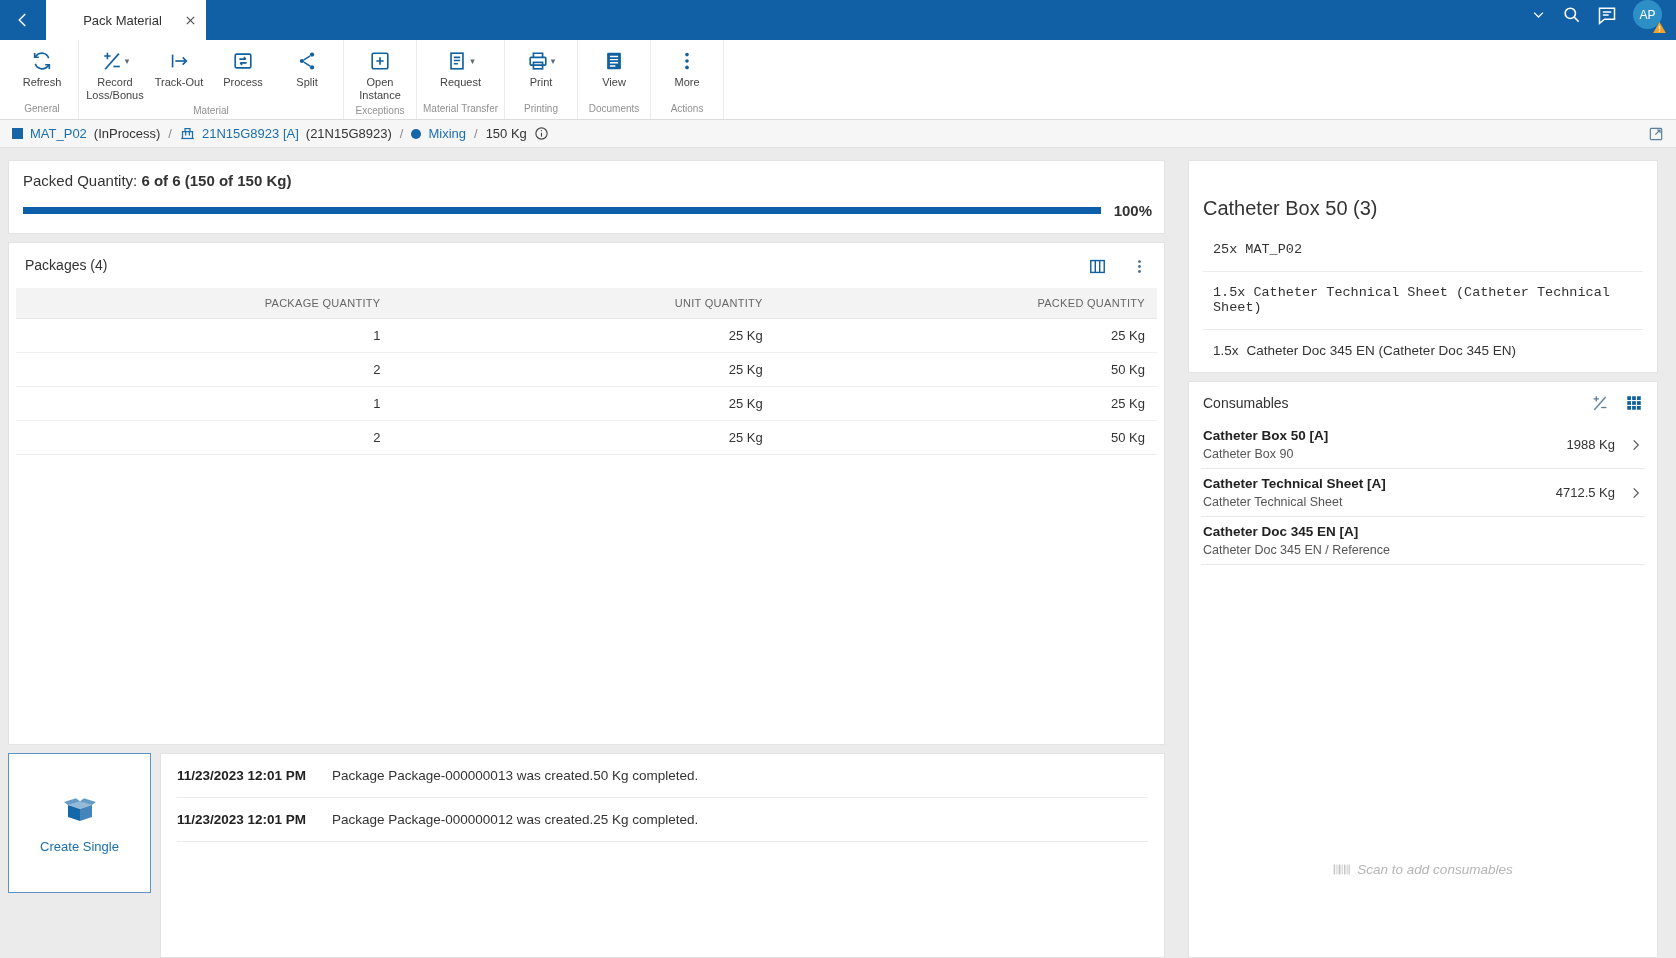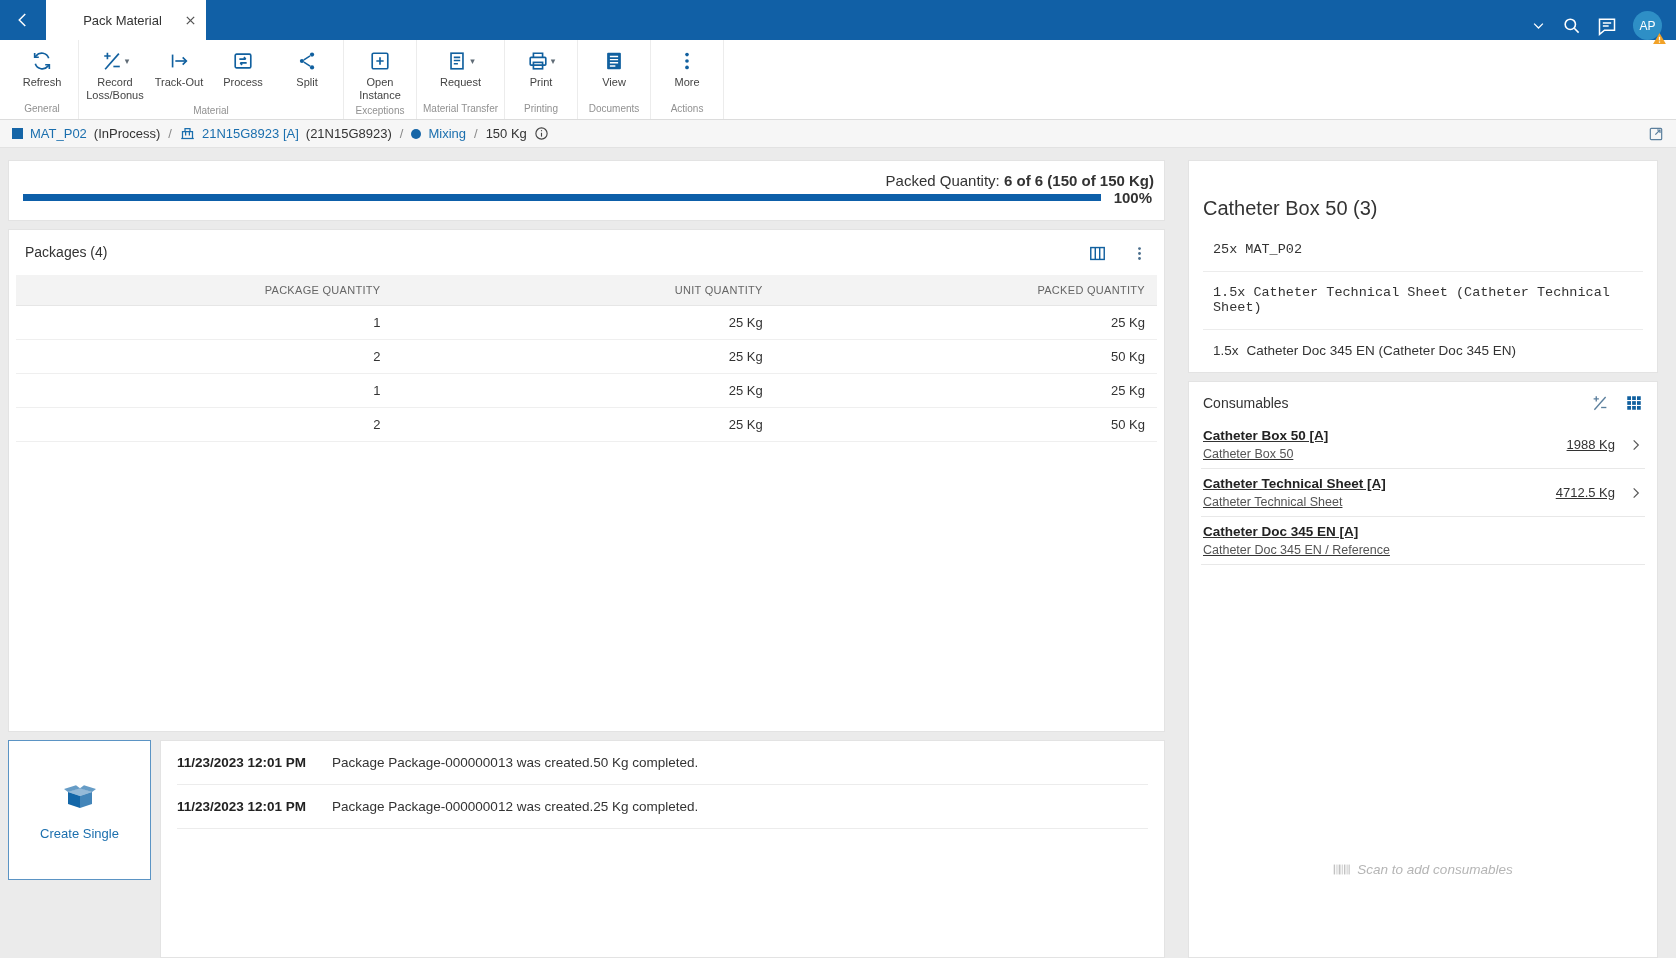--- a/index.html
+++ b/index.html
@@ -10,21 +10,21 @@
     --avatar:#2E8FC6;
     --warning:#F2A227;
   }
   *{box-sizing:border-box;margin:0;padding:0;}
   html,body{width:1676px;height:958px;overflow:hidden;background:#ebebeb;
     font-family:"Liberation Sans",sans-serif;color:#333;}
   svg{display:block;}
   [data-interactable="true"]{cursor:pointer;}
 
   
-  .topbar{height:40px;background:var(--topbar);display:flex;align-items:flex-end;}
+  .topbar{height:40px;background:var(--topbar);display:flex;align-items:flex-start;}
   .back-btn{width:46px;height:40px;display:flex;align-items:center;justify-content:center;color:#fff;}
   .tab{height:40px;width:160px;background:#fff;display:flex;align-items:center;padding:0 10px 0 14px;}
   .tab-title{flex:1;text-align:center;font-size:13px;color:#333;}
   .topbar-right{margin-left:auto;display:flex;align-items:center;gap:16px;padding-right:14px;color:#fff;}
   .avatar{width:29px;height:29px;border-radius:50%;background:var(--avatar);color:#fff;
     display:flex;align-items:center;justify-content:center;font-size:12px;position:relative;}
   .avatar-badge{position:absolute;right:-4px;bottom:-4px;}
 
   
   .toolbar{height:80px;background:#fff;border-bottom:1px solid #dcdcdc;display:flex;padding-left:6px;}
@@ -46,23 +46,23 @@
   .bc-right{margin-left:auto;color:#5B7F9D;}
 
   
   .main{display:flex;height:810px;padding:12px 18px 0 8px;}
   .left-col{width:1157px;flex:none;display:flex;flex-direction:column;}
   .right-col{width:470px;flex:none;margin-left:23px;display:flex;flex-direction:column;}
   .card{background:#fff;border:1px solid #e3e3e3;}
 
   
   .progress-card{padding:11px 10px 14px 8px;}
-  .progress-title{font-size:15px;padding-left:6px;text-align:right;}
+  .progress-title{font-size:15px;padding-left:6px;}
   .progress-title .pv{font-weight:bold;}
-  .progress-row{display:flex;align-items:center;gap:13px;padding-left:6px;}
+  .progress-row{display:flex;align-items:center;margin-top:13px;gap:13px;padding-left:6px;}
   .progress-track{flex:1;height:7px;background:#dcdcdc;}
   .progress-fill{height:100%;background:var(--progress);}
   .progress-pct{font-size:15px;font-weight:bold;color:#333;padding-right:2px;}
 
   
   .packages-card{margin-top:8px;height:503px;padding:0 7px;overflow:hidden;}
   .card-header{display:flex;padding:14px 9px 12px;}
   .card-title{font-size:14px;color:#333;}
   .header-icons{margin-left:auto;display:flex;align-items:center;gap:24px;}
   .icon-blue{color:var(--accent);}
@@ -88,21 +88,21 @@
   
   .bom-card{padding:12px 14px 0;}
   .bom-title{font-size:20px;padding-bottom:9px;margin-top:24px;}
   .bom-item{padding:13px 10px 14px;font-size:13.5px;}
   .bom-item:not(:last-child){border-bottom:1px solid #ececec;font-family:Liberation Mono, monospace;}
   .bom-qty{margin-right:8px;}
 
   .consumables-card{margin-top:8px;flex:1;display:flex;flex-direction:column;padding:10px 12px 0;min-height:0;}
   .cons-header{display:flex;align-items:center;padding:2px 2px 9px;}
   .cons-header .header-icons{gap:16px;}
-  .cons-item{display:flex;align-items:center;border-bottom:1px solid #e8e8e8;padding:7px 2px;text-decoration:underline;}
+  .cons-item{display:flex;align-items:center;border-bottom:1px solid #e8e8e8;padding:7px 2px;}
   .cons-text{flex:1;min-width:0;}
   .cons-name{font-size:13.5px;font-weight:bold;color:#222;}
   .cons-desc{font-size:12.5px;color:#555;margin-top:4px;}
   .cons-qty{font-size:13px;color:#333;margin:0 14px 0 8px;}
   .scan-hint{margin-top:auto;display:flex;align-items:center;justify-content:center;gap:7px;
     color:#b5b5b5;font-style:italic;font-size:13.5px;padding-bottom:80px;}
 </style>
 </head>
 <body>
 
@@ -507,21 +507,21 @@
                 <rect x="16" y="16" width="5" height="5"></rect>
               </svg>
           </span>
         </span>
       </div>
       <div data-interactable="false">
 
           <div class="cons-item" data-interactable="true">
             <div class="cons-text">
               <div class="cons-name" data-interactable="false">Catheter Box 50 [A]</div>
-              <div class="cons-desc" data-interactable="false">Catheter Box 50</div>
+              <div class="cons-desc" data-interactable="false">Catheter Box 90</div>
             </div>
             <span class="cons-qty" data-interactable="false">1988 Kg</span>
             <span data-interactable="true">
               <svg width="14" height="14" viewBox="0 0 24 24" fill="none" stroke="#555" stroke-width="2">
                 <path d="M8 4l8 8-8 8"></path>
               </svg>
             </span>
           </div>
 
           <div class="cons-item" data-interactable="true">

